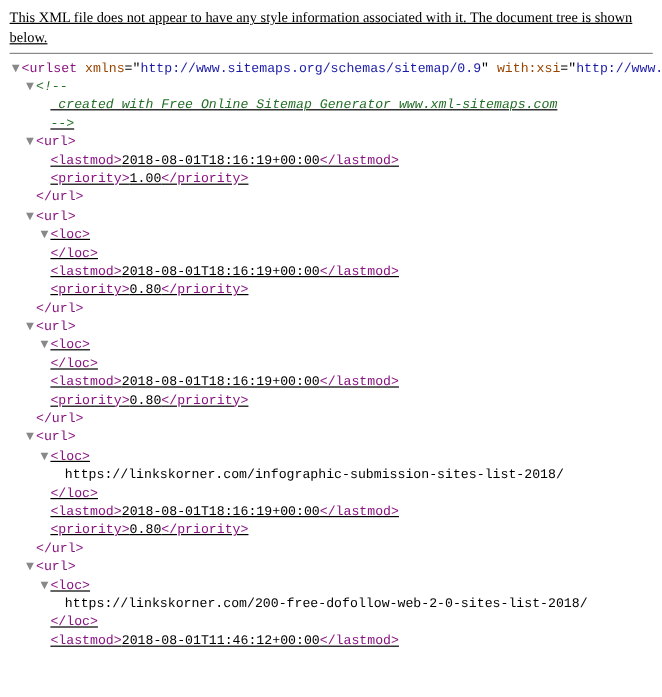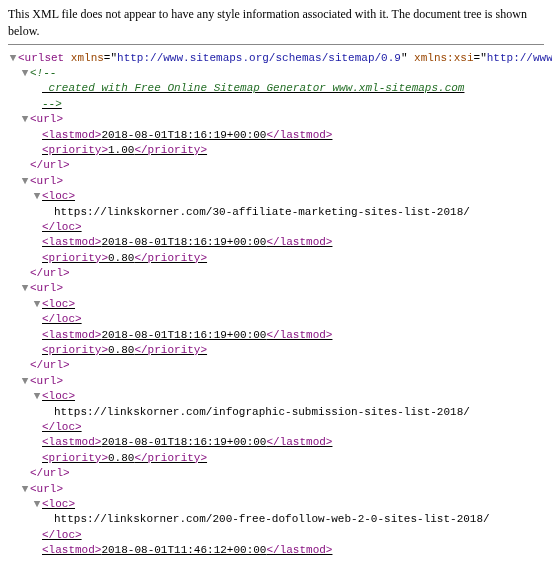--- a/index.html
+++ b/index.html
@@ -10,20 +10,21 @@
   background: #fff;
   color: #000;
   line-height: 1.4;
 }
 .notice {
   font-family: "Times New Roman", serif;
   font-size: 12px;
   padding: 2px 0 4px 0;
   border-bottom: 1px solid #888;
   margin-bottom: 6px;
+  text-decoration: underline;
 }
 .tree {
   font-family: Consolas, "Courier New", monospace;
   font-size: 11px;
 }
 .row { white-space: nowrap; }
 .toggle {
   display: inline-block;
   width: 10px;
   color: #888;
@@ -40,31 +41,30 @@
 .i1 { padding-left: 12px; }
 .i2 { padding-left: 24px; text-decoration: underline; }
 .i3 { padding-left: 36px; }
 </style>
 </head>
 <body>
 
 <div class="notice">This XML file does not appear to have any style information associated with it. The document tree is shown below.</div>
 
 <div class="tree" id="tree">
-    <div class="row"><span class="toggle">▼</span><span class="tag">&lt;urlset</span> <span class="attr-name">xmlns</span>="<span class="attr-val">http://www.sitemaps.org/schemas/sitemap/0.9</span>" <span class="attr-name">xmlns:xsi</span>="<span class="attr-val">http://www.w3.org/2001/XMLSchema-instance</span>"</div>
+    <div class="row"><span class="toggle">▼</span><span class="tag">&lt;urlset</span> <span class="attr-name">xmlns</span>="<span class="attr-val">http://www.sitemaps.org/schemas/sitemap/0.9</span>" <span class="attr-name">with:xsi</span>="<span class="attr-val">http://www.w3.org/2001/XMLSchema-instance</span>"</div>
     <div class="row i1"><span class="toggle">▼</span><span class="comment">&lt;!--</span></div>
     <div class="row i2"><span class="nt"></span><span class="comment"> created with Free Online Sitemap Generator www.xml-sitemaps.com </span></div>
     <div class="row i2"><span class="nt"></span><span class="comment">--&gt;</span></div>
     <div class="row i1"><span class="toggle">▼</span><span class="tag">&lt;url&gt;</span></div>
     <div class="row i2"><span class="nt"></span><span class="tag">&lt;lastmod&gt;</span><span class="text-node">2018-08-01T18:16:19+00:00</span><span class="tag">&lt;/lastmod&gt;</span></div>
     <div class="row i2"><span class="nt"></span><span class="tag">&lt;priority&gt;</span><span class="text-node">1.00</span><span class="tag">&lt;/priority&gt;</span></div>
     <div class="row i1"><span class="nt"></span><span class="tag">&lt;/url&gt;</span></div>
     <div class="row i1"><span class="toggle">▼</span><span class="tag">&lt;url&gt;</span></div>
     <div class="row i2"><span class="toggle">▼</span><span class="tag">&lt;loc&gt;</span></div>
-    <div class="row i3"><span class="nt"></span><span class="text-node">https://linkskorner.com/30-affiliate-marketing-sites-list-2018/</span></div>
     <div class="row i2"><span class="nt"></span><span class="tag">&lt;/loc&gt;</span></div>
     <div class="row i2"><span class="nt"></span><span class="tag">&lt;lastmod&gt;</span><span class="text-node">2018-08-01T18:16:19+00:00</span><span class="tag">&lt;/lastmod&gt;</span></div>
     <div class="row i2"><span class="nt"></span><span class="tag">&lt;priority&gt;</span><span class="text-node">0.80</span><span class="tag">&lt;/priority&gt;</span></div>
     <div class="row i1"><span class="nt"></span><span class="tag">&lt;/url&gt;</span></div>
     <div class="row i1"><span class="toggle">▼</span><span class="tag">&lt;url&gt;</span></div>
     <div class="row i2"><span class="toggle">▼</span><span class="tag">&lt;loc&gt;</span></div>
     <div class="row i2"><span class="nt"></span><span class="tag">&lt;/loc&gt;</span></div>
     <div class="row i2"><span class="nt"></span><span class="tag">&lt;lastmod&gt;</span><span class="text-node">2018-08-01T18:16:19+00:00</span><span class="tag">&lt;/lastmod&gt;</span></div>
     <div class="row i2"><span class="nt"></span><span class="tag">&lt;priority&gt;</span><span class="text-node">0.80</span><span class="tag">&lt;/priority&gt;</span></div>
     <div class="row i1"><span class="nt"></span><span class="tag">&lt;/url&gt;</span></div>

